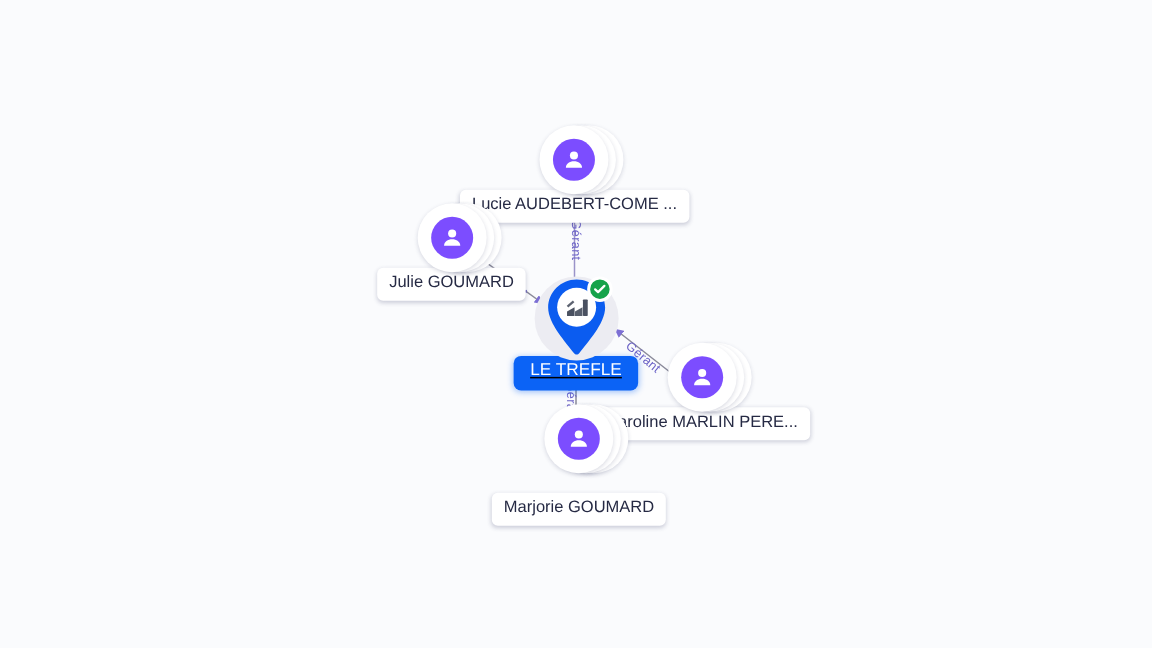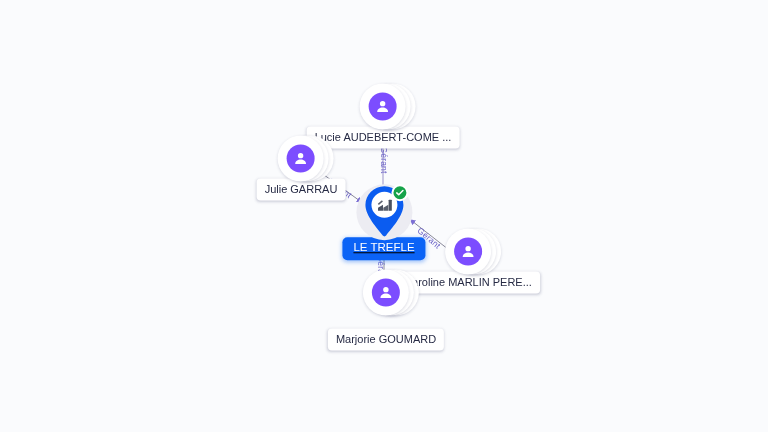--- a/index.html
+++ b/index.html
@@ -189,21 +189,21 @@
       <div class="card c2"></div>
       <div class="card c1">
         <div class="avatar-disc">
           <svg width="18" height="18" viewBox="0 0 24 24" fill="#ffffff">
             <circle cx="12" cy="8.2" r="3.6"></circle>
             <path d="M4.8 19.2c0-3.7 3.3-5.8 7.2-5.8s7.2 2.1 7.2 5.8z"></path>
           </svg>
         </div>
       </div>
     </div>
-    <div class="label-chip">Julie GARRAU</div>
+    <div class="label-chip">Julie GOUMARD</div>
   </div>
 
   <div class="node" style="left:468px; top:261px;">
     <div class="person-stack">
       <div class="card c3"></div>
       <div class="card c2"></div>
       <div class="card c1">
         <div class="avatar-disc">
           <svg width="18" height="18" viewBox="0 0 24 24" fill="#ffffff">
             <circle cx="12" cy="8.2" r="3.6"></circle>

